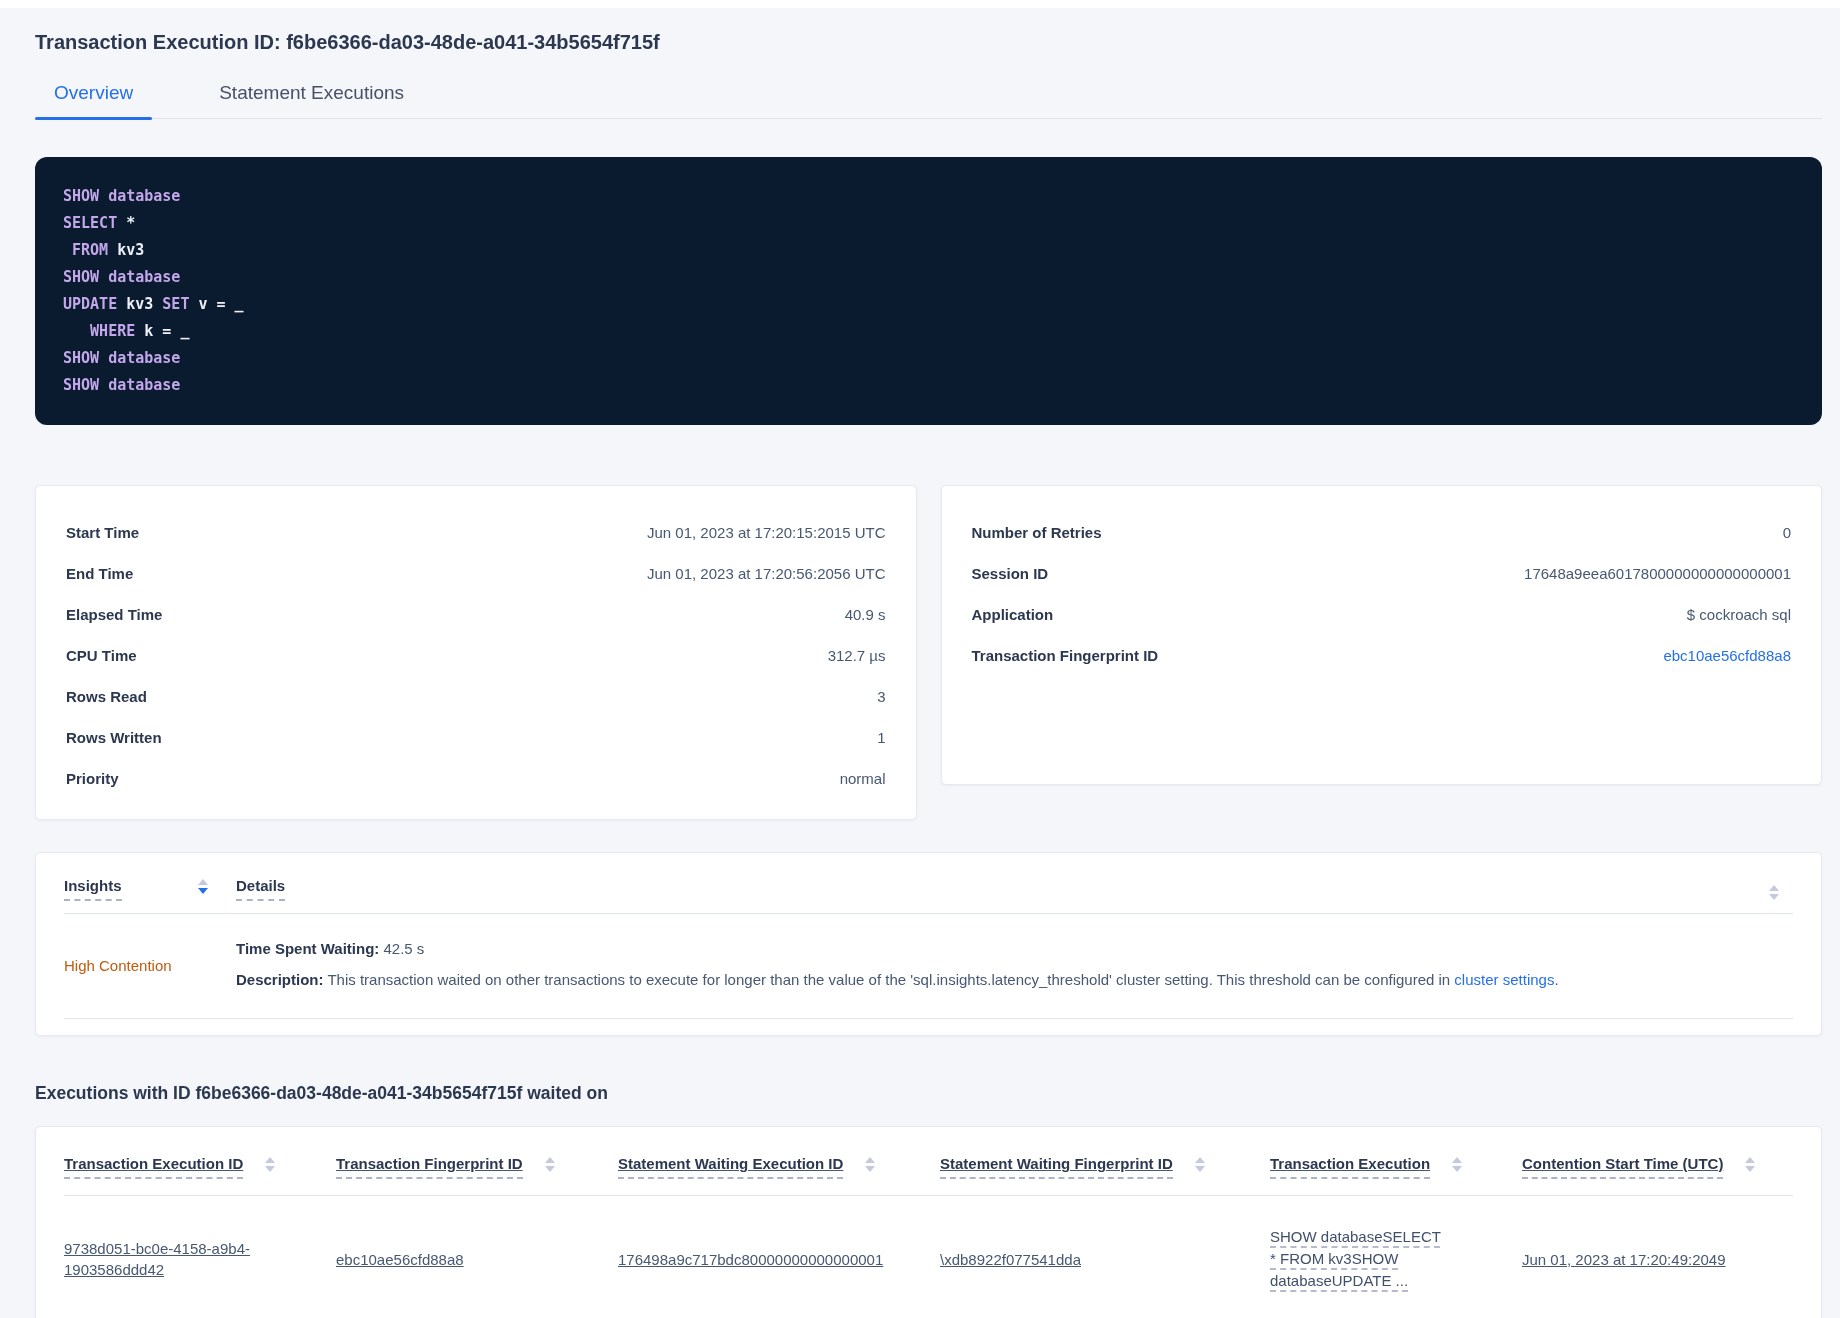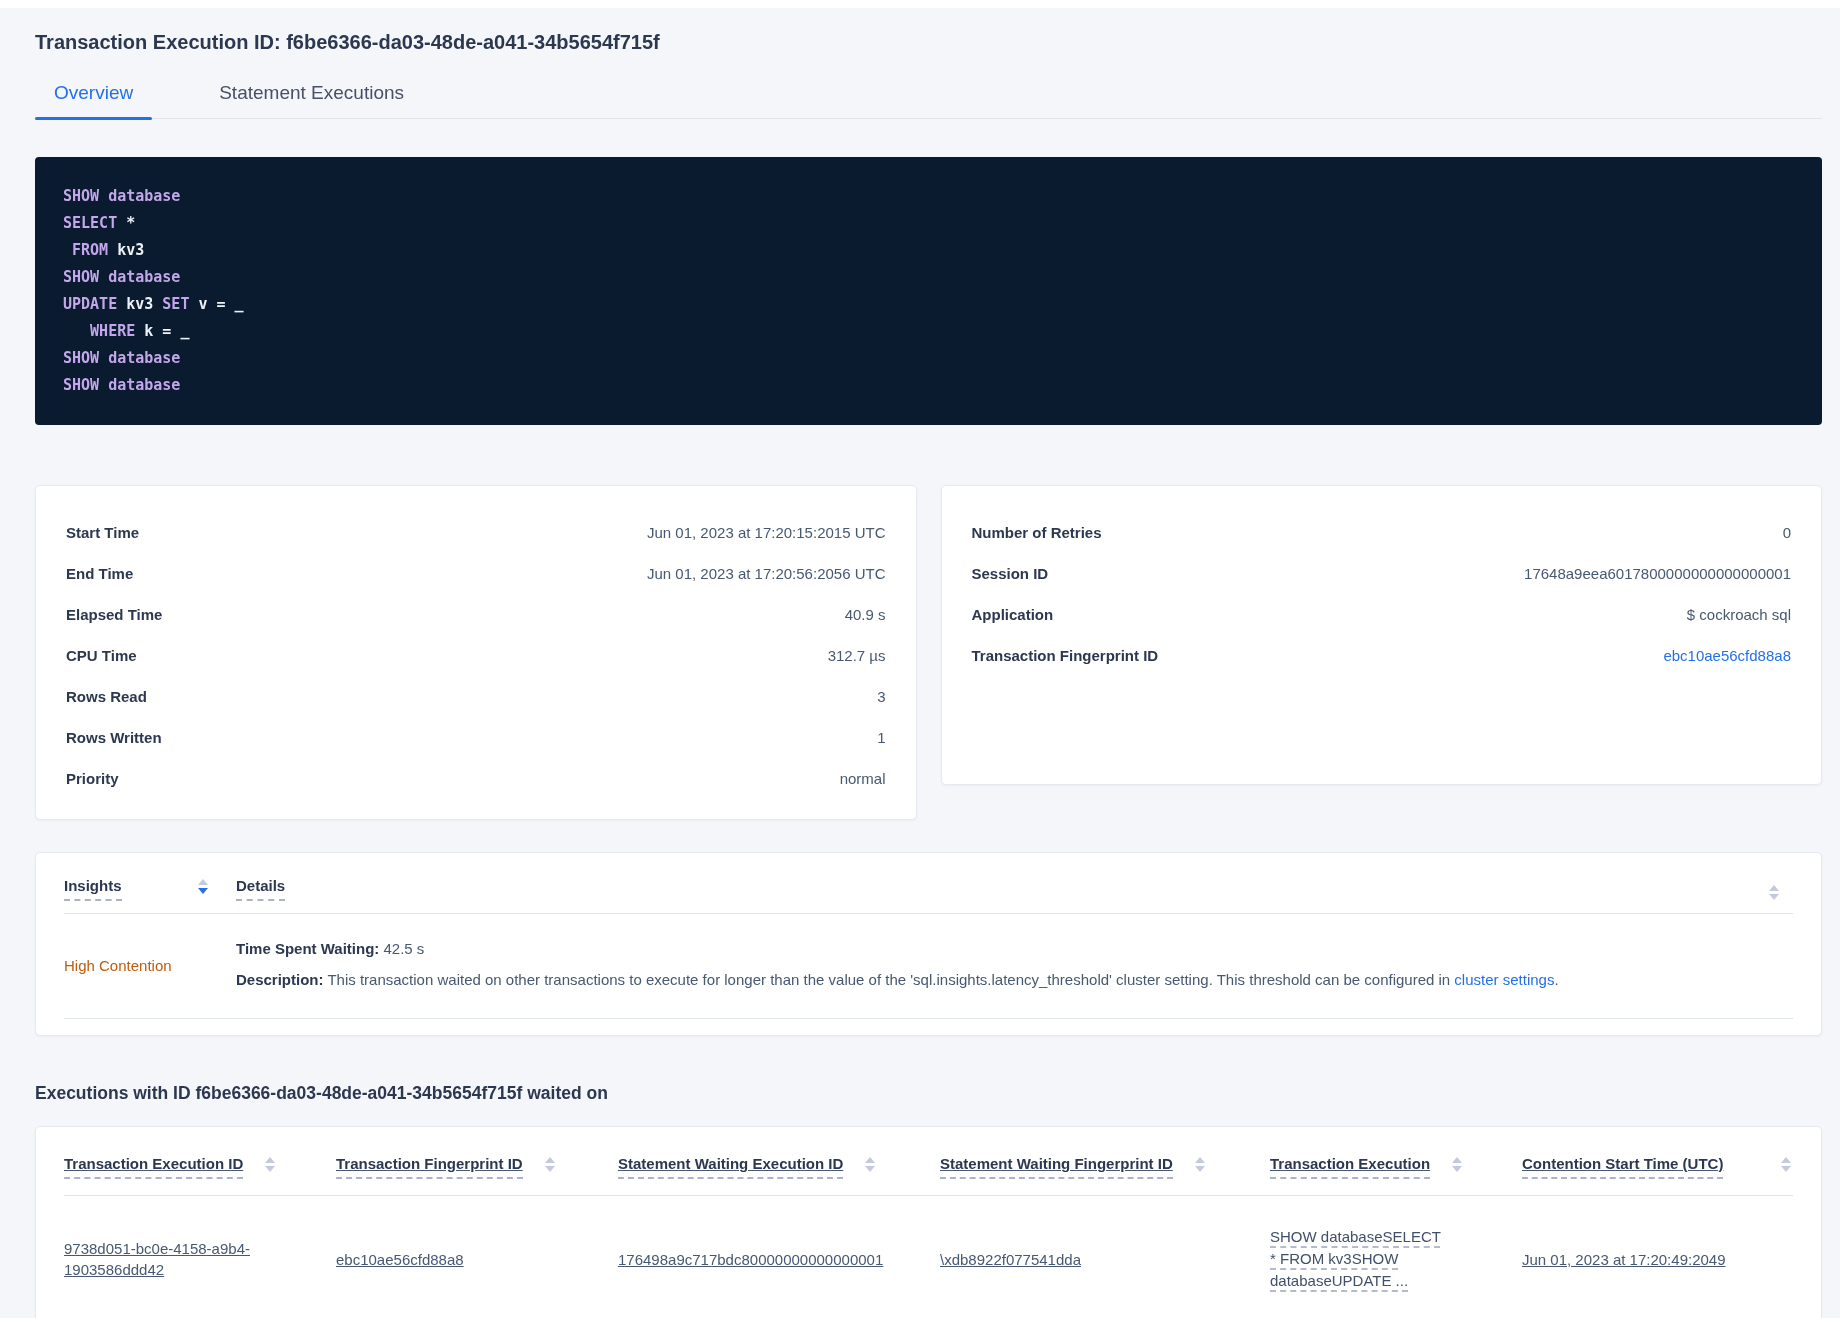--- a/index.html
+++ b/index.html
@@ -32,21 +32,21 @@
   .tab.active { color:#2570e8; }
   .tab.active::after {
     content:""; position:absolute; left:0; right:0; bottom:-2px;
     height:3px; border-radius:2px; background:#2570e8;
   }
 
   
   .code-box {
     margin-top:38px;
     background:#0a1a2f;
-    border-radius:4px;
+    border-radius:12px;
     padding:26px 28px;
     font-family:"DejaVu Sans Mono", monospace;
     font-size:15px; line-height:27px;
   }
   .code-line { white-space:pre; }
   .tok-kw   { color:#c2a7ea; font-weight:700; }
   .tok-plain{ color:#eef0f8; font-weight:700; }
 
   
   .card {
@@ -106,21 +106,21 @@
   
   .waited-heading {
     margin-top:46px;
     font-size:17.5px; font-weight:700; color:#2c3750; line-height:22px;
   }
   .waited-card { margin-top:22px; padding:0 28px 18px 28px; }
   .w-grid { display:grid; grid-template-columns:272px 282px 322px 330px 252px 1fr;text-decoration:underline; }
   .w-thead { padding:28px 0 16px 0; border-bottom:1px solid #dfe3ec; align-items:flex-start; }
   .w-th { display:flex; align-items:flex-start; padding-right:14px; }
   .w-th .sort-icon { margin-left:22px; margin-top:2px; }
-  .w-th.last { justify-content:space-between; padding-right:2px; }
+  .w-th.last { padding-right:2px; }
   .w-row { padding:30px 0; border-bottom:1px solid #dfe3ec; align-items:center; }
   .w-cell { padding-right:30px; color:#475872; line-height:21px; overflow-wrap:break-word; }
   .stmt-link {
     display:inline-block; max-width:178px; line-height:22px;
     color:#40506b; cursor:pointer;
     text-decoration-line:underline;
     text-decoration-style:dashed;
     text-decoration-color:#9aa5bd;
     text-underline-offset:5px;
   }

